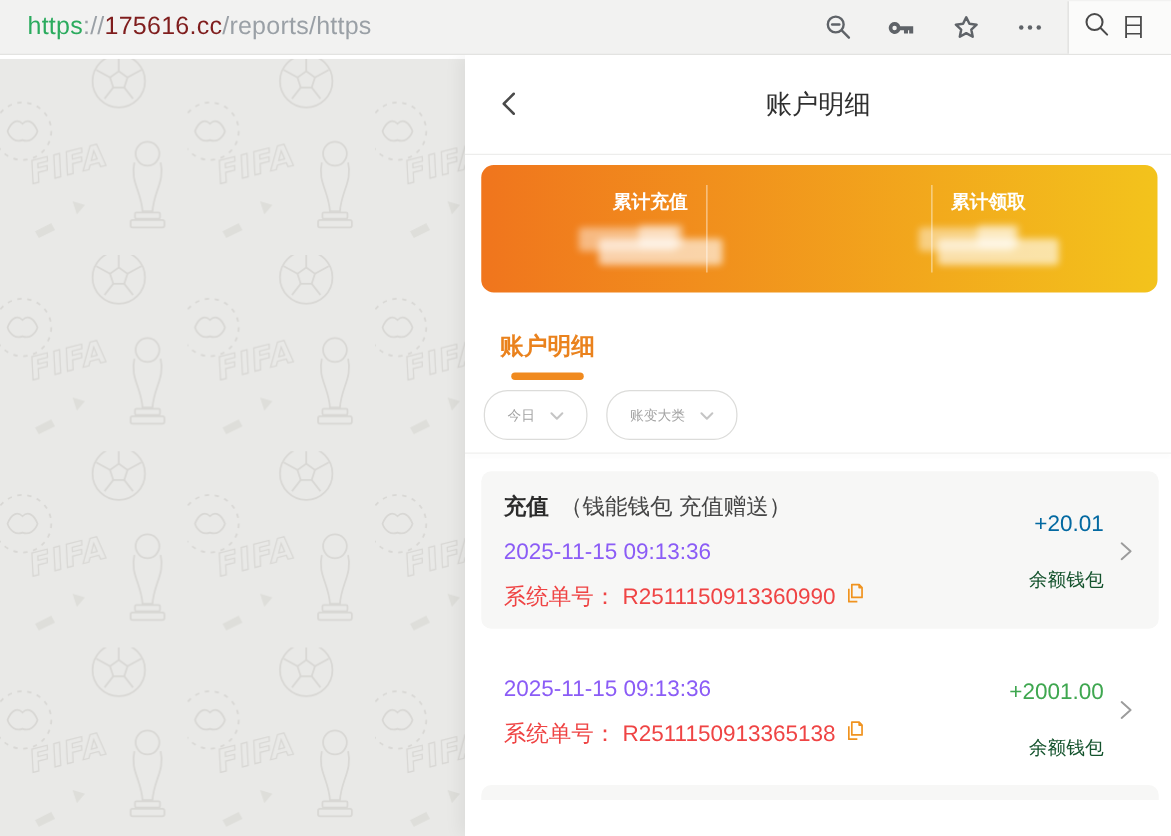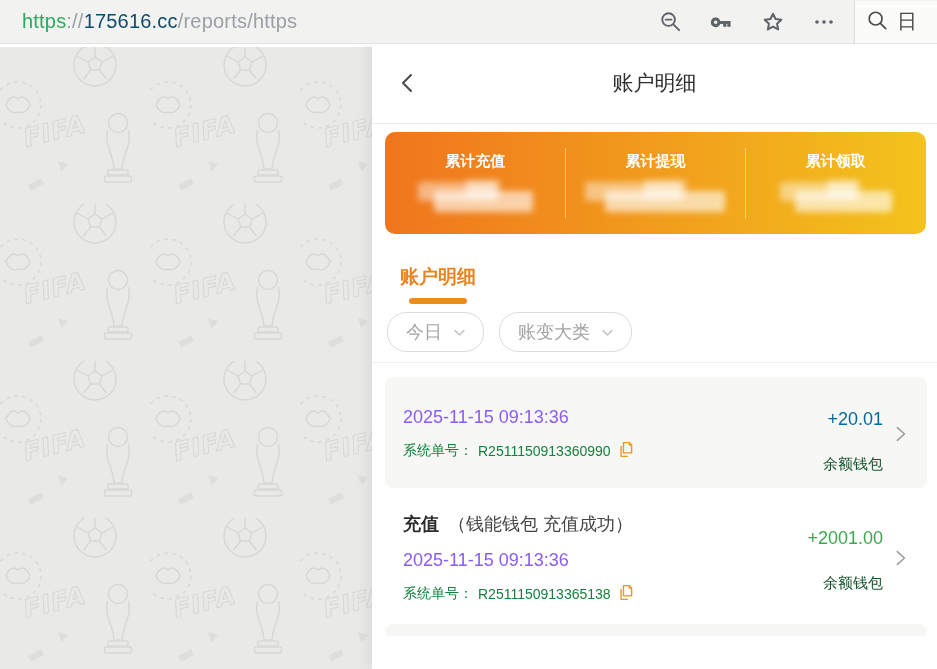--- a/index.html
+++ b/index.html
@@ -5,21 +5,21 @@
   html,body{margin:0;padding:0;background:#fff;}
   .screen{position:relative;width:937px;height:669px;overflow:hidden;
     font-family:"Liberation Sans","DejaVu Sans",sans-serif;background:#fff;}
 
   
   .browser-bar{position:absolute;top:0;left:0;right:0;height:43px;background:#f2f2f1;
     border-bottom:1px solid #e3e3e1;display:flex;align-items:center;z-index:10;}
   .url{margin-left:22px;font-size:20px;white-space:nowrap;letter-spacing:.2px;}
   .url .scheme{color:#2bab5e;}
   .url .sep,.url .path{color:#9aa0a6;}
-  .url .domain{color:#0c4a6e;}
+  .url .domain{color:#7f1d1d;}
   .bar-icons{margin-left:auto;display:flex;align-items:center;gap:27px;padding-right:18px;}
   .bar-icons svg{display:block;}
   .find-box{width:71px;height:42px;background:#fbfbfa;border-left:1px solid #dcdcda;
     display:flex;align-items:center;gap:9px;padding-left:11px;overflow:hidden;}
   .find-partial{font-size:20px;color:#4a4a4a;white-space:nowrap;}
 
   
   .bg-pattern{position:absolute;top:47px;left:0;width:937px;height:622px;}
 
   
@@ -47,33 +47,33 @@
   .tabs{display:flex;gap:34px;padding:0 0 0 28px;margin-top:30px;}
   .tab{font-size:19px;color:#4e4e4e;cursor:pointer;position:relative;padding-bottom:14px;}
   .tab.active{color:#ea821d;font-weight:bold;}
   .tab.active::after{content:"";position:absolute;left:50%;transform:translateX(-50%);
     bottom:0;width:58px;height:6px;border-radius:3px;background:#f08a1f;}
 
   
   .filters{display:flex;gap:15px;padding-left:15px;margin-top:8px;}
   .pill{height:38px;border:1px solid #dcdcda;border-radius:19px;display:flex;align-items:center;
     gap:10px;padding:0 16px 0 18px;cursor:pointer;background:#fff;}
-  .pill span{font-size:18px;color:#a3a3a3;}
+  .pill span{font-size:11px;color:#a3a3a3;}
   .list-divider{margin-top:10px;height:1px;background:#efefee;box-shadow:0 2px 4px rgba(0,0,0,.05);}
 
   
   .txn-list{padding:0 10px 0 13px;}
   .txn{display:flex;align-items:stretch;border-radius:8px;padding:16px 10px 14px 18px;}
   .txn.shaded{background:#f7f7f6;margin-top:14px;}
   .txn.plain{background:#fff;margin-top:8px;}
   .txn-left{flex:1;min-width:0;}
   .txn-title{font-size:18px;color:#454545;}
   .txn-type{font-weight:bold;color:#2c2c2c;margin-right:9px;}
   .txn-date{margin-top:14px;font-size:18px;color:#8b5cf6;}
-  .txn-order{margin-top:13px;font-size:14px;color:#15803d;display:flex;align-items:center;gap:7px;}
+  .txn-order{margin-top:13px;font-size:18px;color:#ef4444;display:flex;align-items:center;gap:7px;}
   .txn-right{width:126px;text-align:right;padding-top:16px;}
   .txn-amount{font-size:18px;}
   .txn-wallet{margin-top:25px;font-size:15px;color:#14532d;}
   .txn-chev{width:34px;display:flex;align-items:center;justify-content:center;}
   .txn-next{height:12px;border-radius:8px 8px 0 0;background:#f7f7f6;margin-top:6px;}
 </style>
 </head>
 <body>
 
 <div class="screen">
@@ -161,28 +161,20 @@
     <div class="summary-card" style="background:linear-gradient(90deg,#f0751d,#f3c31c);">
       <div class="summary-col">
         <div class="summary-label">累计充值</div>
         <div class="redact" style="width:115px;">
             <i class="r1"></i>
             <i class="r2"></i>
             <i class="r3"></i>
           </div>
       </div>
       <div class="summary-col">
-        <div class="summary-label">累计提现</div>
-        <div class="redact" style="width:140px;">
-            <i class="r1"></i>
-            <i class="r2"></i>
-            <i class="r3"></i>
-          </div>
-      </div>
-      <div class="summary-col">
         <div class="summary-label">累计领取</div>
         <div class="redact" style="width:112px;">
             <i class="r1"></i>
             <i class="r2"></i>
             <i class="r3"></i>
           </div>
       </div>
       <i class="vdiv d1"></i>
       <i class="vdiv d2"></i>
     </div>
@@ -205,20 +197,21 @@
           </svg>
       </span>
     </div>
 
     <div class="list-divider"></div>
 
     <div class="txn-list">
 
       <div class="txn shaded">
         <div class="txn-left">
+          <div class="txn-title"><span class="txn-type">充值</span><span>（钱能钱包 充值赠送）</span></div>
           <div class="txn-date">2025-11-15 09:13:36</div>
           <div class="txn-order">
             <span>系统单号：</span>
               <span style="margin-left:-2px;">R2511150913360990</span>
             <span>
               <svg width="15" height="17" viewBox="0 0 22 24" fill="none" stroke="#f0931f" stroke-width="2" stroke-linejoin="round">
                   <path d="M8 2h8.6L20 5.5V17H8z"></path>
                   <path d="M16.6 2v3.5H20"></path>
                   <path d="M4.5 7v15h10"></path>
                 </svg>
@@ -231,21 +224,20 @@
         </div>
         <div class="txn-chev">
           <svg width="19" height="24" viewBox="0 0 24 24" fill="none" stroke="#9c9c9c" stroke-width="2" stroke-linecap="round" stroke-linejoin="round">
               <polyline points="8,4 17,12 8,20"></polyline>
             </svg>
         </div>
       </div>
 
       <div class="txn plain">
         <div class="txn-left">
-          <div class="txn-title"><span class="txn-type">充值</span><span>（钱能钱包 充值成功）</span></div>
           <div class="txn-date">2025-11-15 09:13:36</div>
           <div class="txn-order">
             <span>系统单号：</span>
               <span style="margin-left:-2px;">R2511150913365138</span>
             <span>
               <svg width="15" height="17" viewBox="0 0 22 24" fill="none" stroke="#f0931f" stroke-width="2" stroke-linejoin="round">
                   <path d="M8 2h8.6L20 5.5V17H8z"></path>
                   <path d="M16.6 2v3.5H20"></path>
                   <path d="M4.5 7v15h10"></path>
                 </svg>

